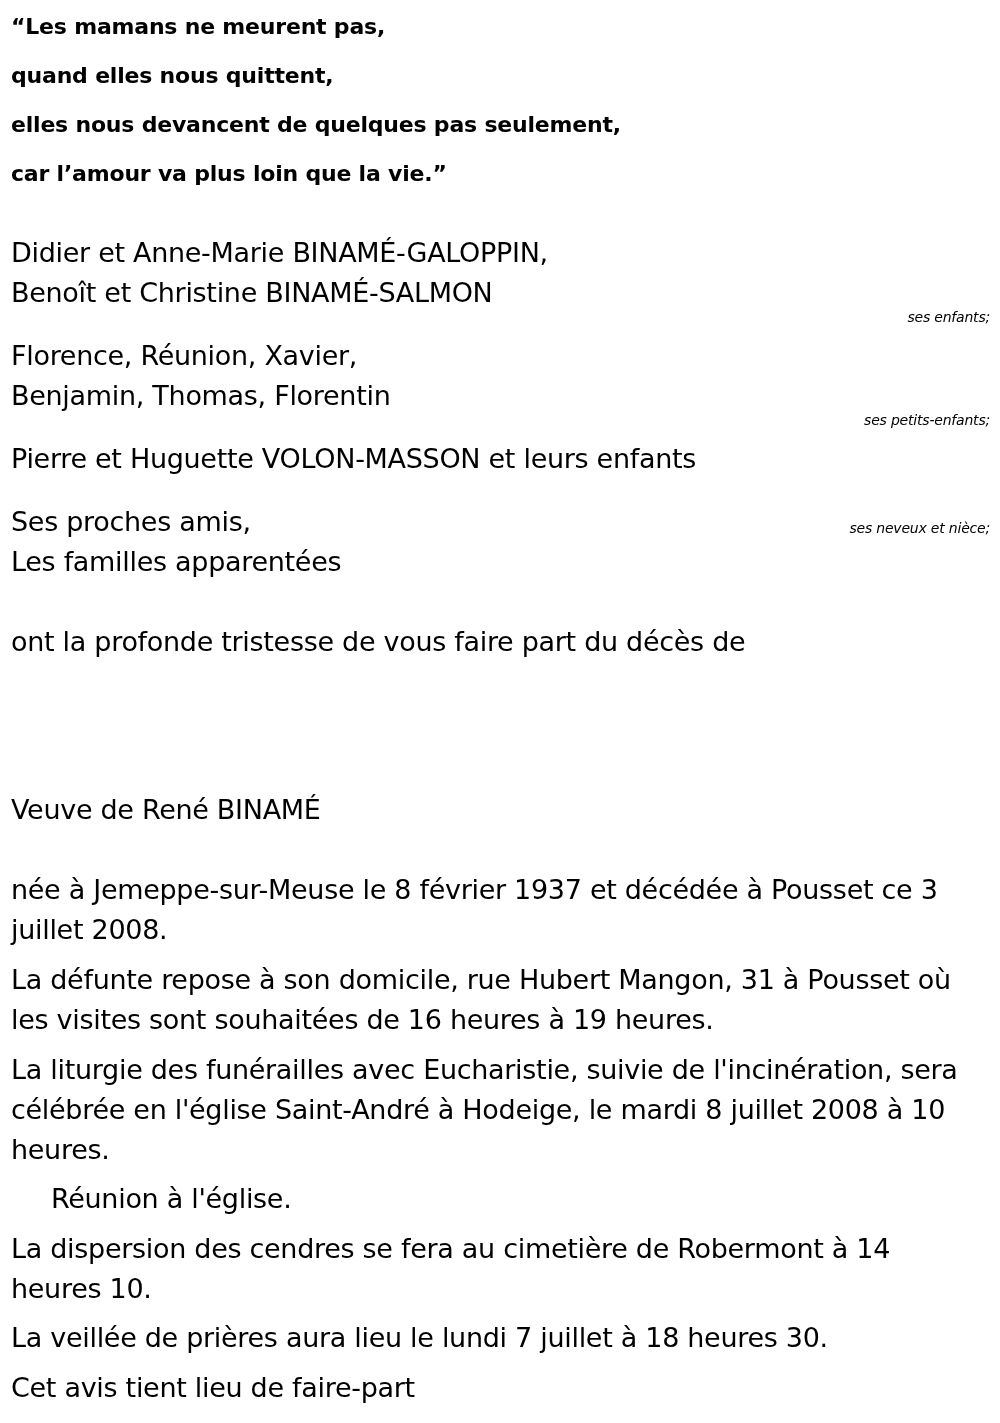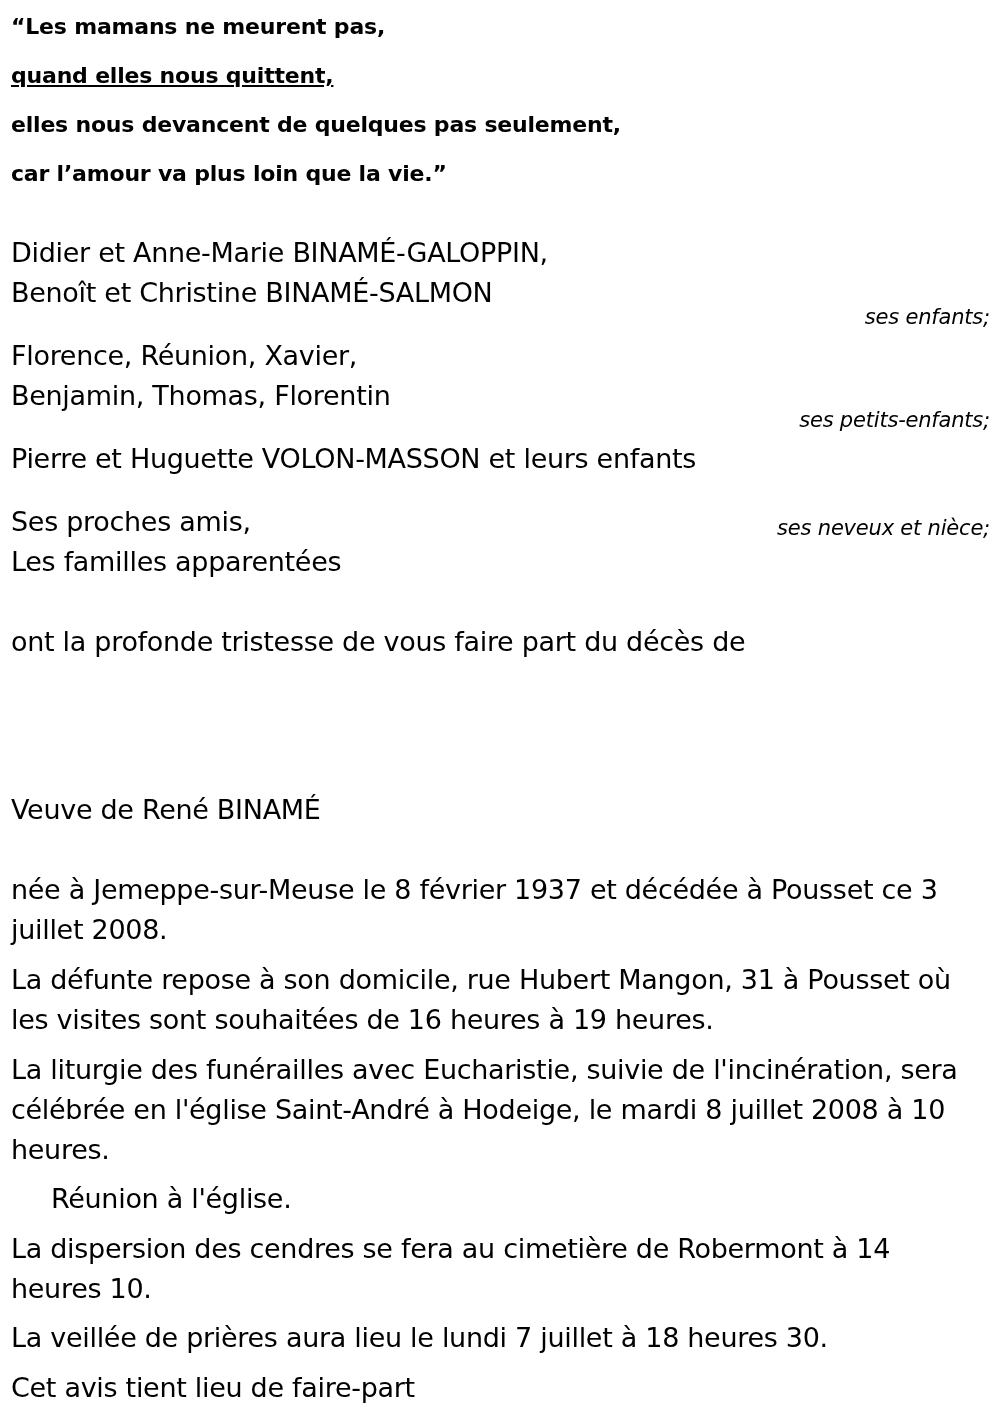--- a/index.html
+++ b/index.html
@@ -27,21 +27,21 @@
     .quote {
       font-weight: bold;
       font-size: 22px;
       letter-spacing: -0.2px;
     }
     .rel {
       position: absolute;
       right: 10px;
       left: auto;
       font-style: italic;
-      font-size: 21px;
+      font-size: 14px;
       line-height: 28px;
       white-space: nowrap;
       letter-spacing: -0.2px;
     }
     .name-title {
       position: absolute;
       left: 11px;
       font-weight: bold;
       font-size: 33px;
       line-height: 40px;
@@ -49,21 +49,21 @@
       letter-spacing: -0.4px;
     }
   </style>
 </head>
 <body>
 
 <div class="page">
 
   <div>
     <div class="line quote" style="top:12px;">“Les mamans ne meurent pas,</div>
-    <div class="line quote" style="top:61px;text-decoration:underline;">quand elles nous quittent,</div>
+    <div class="line quote" style="top:61px;">quand elles nous quittent,</div>
     <div class="line quote" style="top:110px;">elles nous devancent de quelques pas seulement,</div>
     <div class="line quote" style="top:159px;">car l’amour va plus loin que la vie.”</div>
   </div>
 
   <div>
     <div class="line" style="top:238px;">Didier et Anne-Marie BINAMÉ-GALOPPIN,</div>
     <div class="line" style="top:278px;">Benoît et Christine BINAMÉ-SALMON</div>
     <div class="rel" style="top:303px;">ses enfants;</div>
   </div>
 

